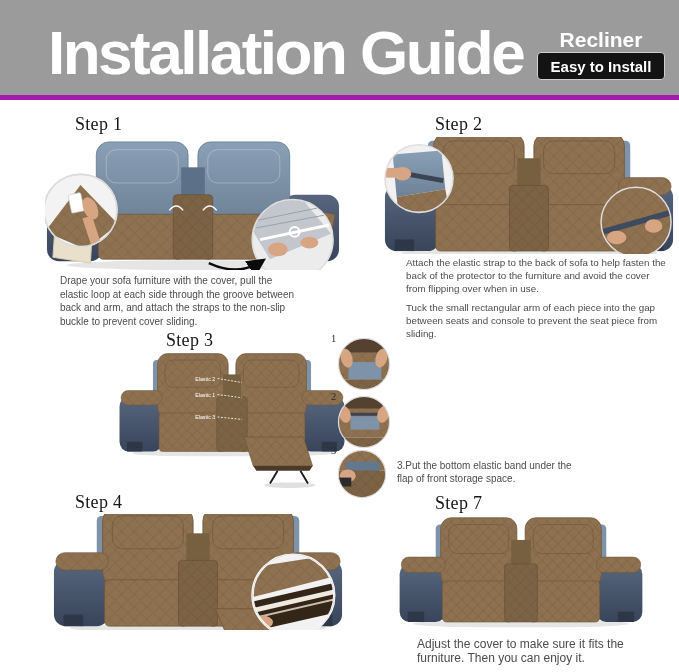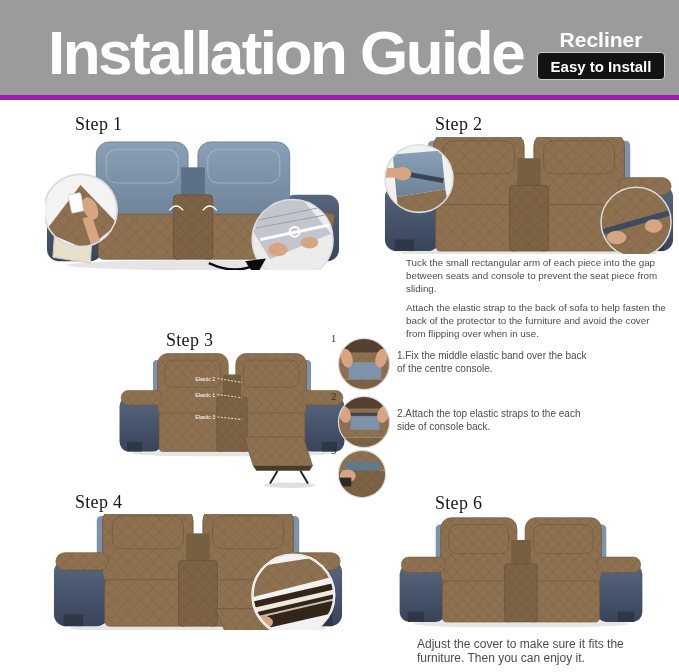--- a/index.html
+++ b/index.html
@@ -128,20 +128,21 @@
           <path d="M218 104 L288 89" stroke="#ffffff" stroke-width="3"></path>
           <circle cx="253" cy="96" r="5" fill="none" stroke="#ffffff" stroke-width="2"></circle>
           <ellipse cx="236" cy="114" rx="10" ry="7" fill="#d8a583"></ellipse>
           <ellipse cx="268" cy="107" rx="9" ry="6" fill="#d8a583"></ellipse>
         </g>
         <circle cx="251" cy="104" r="41" fill="none" stroke="#dedede" stroke-width="1.5"></circle>
       </g>
       <path d="M166 128 Q196 142 220 126" fill="none" stroke="#0b0b0b" stroke-width="2.4" marker-end="url(#ah)"></path>
     </svg>
   </div>
+  <div class="desc" style="left:60px;top:274px;width:242px">Drape your sofa furniture with the cover, pull the elastic loop at each side through the groove between back and arm, and attach the straps to the non-slip buckle to prevent cover sliding.</div>
 
   <div class="steph" style="left:435px;top:114px">Step 2</div>
   <div class="img" style="left:383px;top:137px;width:292px;height:117px">
     <svg viewBox="0 0 300 121" preserveAspectRatio="none">
       <clipPath id="c2a">
           <circle cx="37" cy="43" r="35"></circle>
         </clipPath>
       <clipPath id="c2b">
           <circle cx="260" cy="88" r="36"></circle>
         </clipPath>
@@ -163,22 +164,22 @@
           <rect x="222" y="50" width="78" height="78" fill="url(#q)"></rect>
           <path d="M226 98 L296 78" stroke="#3e4a5e" stroke-width="6" fill="none"></path>
           <ellipse cx="240" cy="104" rx="10" ry="7" fill="#d8a583"></ellipse>
           <ellipse cx="278" cy="92" rx="9" ry="7" fill="#d8a583"></ellipse>
         </g>
         <circle cx="260" cy="88" r="36" fill="none" stroke="#dedede" stroke-width="1.5"></circle>
       </g>
     </svg>
   </div>
   <div class="desc" style="left:406px;top:257px;width:264px;font-size:9.8px;line-height:12.9px">
+    <p>Attach the elastic strap to the back of sofa to help fasten the back of the protector to the furniture and avoid the cover from flipping over when in use.</p>
     <p>Tuck the small rectangular arm of each piece into the gap between seats and console to prevent the seat piece from sliding.</p>
-    <p>Attach the elastic strap to the back of sofa to help fasten the back of the protector to the furniture and avoid the cover from flipping over when in use.</p>
   </div>
 
   <div class="steph" style="left:166px;top:330px">Step 3</div>
   <div class="img" style="left:118px;top:352px;width:228px;height:138px">
     <svg viewBox="0 0 300 172" preserveAspectRatio="none">
       <use href="#sofa-covered" width="300" height="130"></use>
       <polygon points="166,106 244,106 256,142 178,142" fill="url(#q)" stroke="#6e5437" stroke-width="0.8"></polygon>
       <polygon points="178,142 256,142 252,148 182,148" fill="#4a3a28"></polygon>
       <path d="M210 148 L200 164 M240 148 L250 164" stroke="#1d1d1d" stroke-width="2.5" fill="none"></path>
       <ellipse cx="226" cy="166" rx="34" ry="3.5" fill="rgba(0,0,0,0.12)"></ellipse>
@@ -201,60 +202,59 @@
         <rect x="0" y="0" width="56" height="18" fill="#54412f"></rect>
         <rect x="2" y="16" width="52" height="28" fill="url(#q)"></rect>
         <rect x="12" y="26" width="34" height="18" fill="#7e93a9"></rect>
         <ellipse cx="10" cy="22" rx="6" ry="10" fill="#d8a583" transform="rotate(-15 10 22)"></ellipse>
         <ellipse cx="46" cy="22" rx="6" ry="10" fill="#d8a583" transform="rotate(15 46 22)"></ellipse>
         <rect x="2" y="44" width="52" height="12" fill="url(#qd)"></rect>
       </g>
       <circle cx="28" cy="28" r="26.5" fill="none" stroke="#dddddd" stroke-width="1.2"></circle>
     </svg>
     <span class="s3num">1</span>
-    <div class="s3txt" style="top:13px">1.Fix the middle elastic band over the back of the centre console.</div>
   </div>
 
   <div class="s3row" style="top:395px">
     <svg class="s3circ" width="54" height="54" viewBox="0 0 56 56">
       <clipPath id="c3b">
           <circle cx="28" cy="28" r="26.5"></circle>
         </clipPath>
       <circle cx="28" cy="28" r="26.5" fill="#efefef"></circle>
       <g clip-path="url(#c3b)">
         <rect x="0" y="0" width="56" height="16" fill="#54412f"></rect>
         <rect x="2" y="14" width="52" height="30" fill="url(#q)"></rect>
         <rect x="14" y="22" width="30" height="14" fill="#7e93a9"></rect>
         <path d="M6 20 L50 20" stroke="#3c4353" stroke-width="3"></path>
         <ellipse cx="8" cy="20" rx="6" ry="9" fill="#d8a583" transform="rotate(-18 8 20)"></ellipse>
         <ellipse cx="48" cy="20" rx="6" ry="9" fill="#d8a583" transform="rotate(18 48 20)"></ellipse>
         <rect x="2" y="44" width="52" height="12" fill="url(#qd)"></rect>
       </g>
       <circle cx="28" cy="28" r="26.5" fill="none" stroke="#dddddd" stroke-width="1.2"></circle>
     </svg>
     <span class="s3num">2</span>
-    <div class="s3txt" style="top:13px">2.Attach the top elastic straps to the each side of console back.</div>
   </div>
 
   <div class="s3row" style="top:449px">
     <svg class="s3circ" width="50" height="50" viewBox="0 0 56 56">
       <clipPath id="c3c">
           <circle cx="28" cy="28" r="26.5"></circle>
         </clipPath>
       <circle cx="28" cy="28" r="26.5" fill="#efefef"></circle>
       <g clip-path="url(#c3c)">
         <rect x="0" y="0" width="56" height="24" fill="url(#q)"></rect>
         <rect x="10" y="14" width="38" height="12" rx="4" fill="#62788f"></rect>
         <rect x="0" y="24" width="56" height="32" fill="url(#qd)"></rect>
         <ellipse cx="12" cy="30" rx="9" ry="7" fill="#d8a583"></ellipse>
         <rect x="0" y="32" width="16" height="10" fill="#2b2b2b"></rect>
       </g>
       <circle cx="28" cy="28" r="26.5" fill="none" stroke="#dddddd" stroke-width="1.2"></circle>
     </svg>
     <span class="s3num">3</span>
+    <div class="s3txt" style="top:11px">3.Put the bottom elastic band under the flap of front storage space.</div>
   </div>
 
   <div class="steph" style="left:75px;top:492px">Step 4</div>
   <div class="img" style="left:52px;top:514px;width:292px;height:116px">
     <svg viewBox="0 0 300 120" preserveAspectRatio="none">
       <clipPath id="c4">
           <circle cx="248" cy="84" r="42"></circle>
         </clipPath>
       <use href="#sofa-covered" width="300" height="130" y="-8"></use>
       <polygon points="168,98 238,98 248,122 178,122" fill="url(#q)" stroke="#6e5437" stroke-width="0.8"></polygon>
@@ -267,21 +267,21 @@
           <path d="M206 100 L292 80" stroke="#efe9df" stroke-width="5"></path>
           <path d="M206 108 L292 88" stroke="#c9bfae" stroke-width="2"></path>
           <ellipse cx="216" cy="112" rx="11" ry="7" fill="#d8a583"></ellipse>
         </g>
         <circle cx="248" cy="84" r="42" fill="none" stroke="#ffffff" stroke-width="2.5"></circle>
         <circle cx="248" cy="84" r="42" fill="none" stroke="#dddddd" stroke-width="1"></circle>
       </g>
     </svg>
   </div>
 
-  <div class="steph" style="left:435px;top:493px">Step 6</div>
+  <div class="steph" style="left:435px;top:493px">Step 7</div>
   <div class="img" style="left:398px;top:516px;width:246px;height:112px">
     <svg viewBox="0 0 300 131" preserveAspectRatio="none">
       <use href="#sofa-covered" width="300" height="130"></use>
     </svg>
   </div>
   <div class="desc" style="left:417px;top:637px;width:220px;font-size:12px;line-height:14px">Adjust the cover to make sure it fits the furniture. Then you can enjoy it.</div>
 
 </div>
 
 </body></html>

